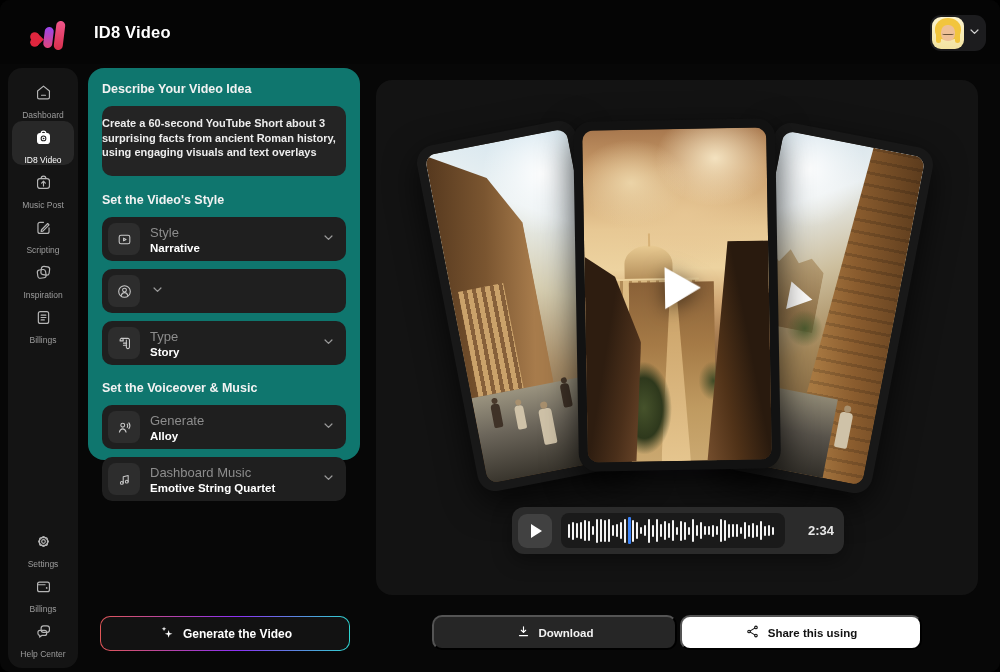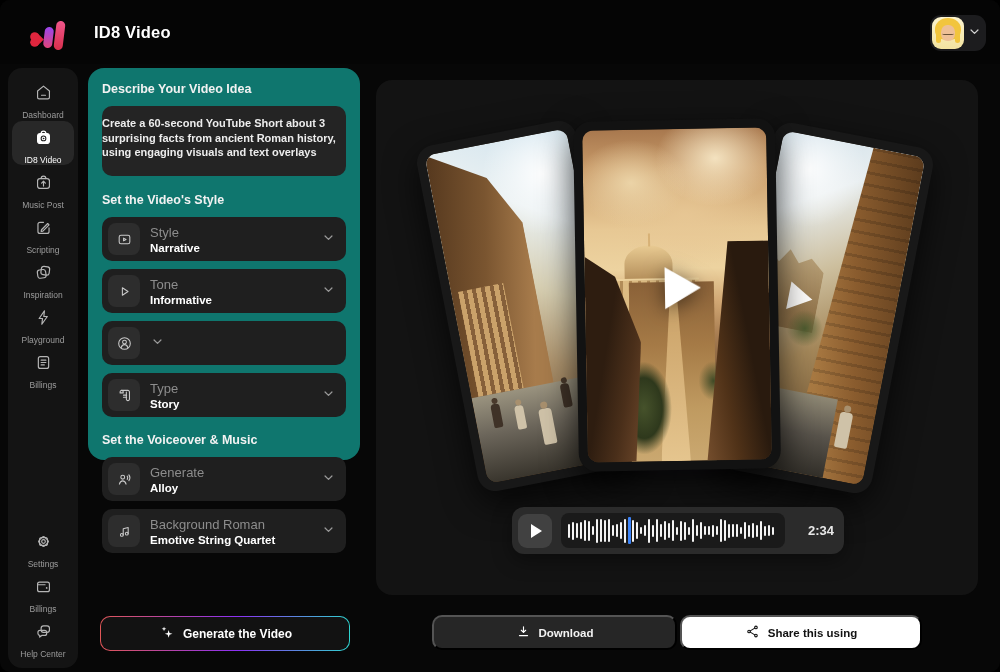--- a/index.html
+++ b/index.html
@@ -208,26 +208,20 @@
     </div>
     <div class="side-item">
       <span><svg viewBox="0 0 24 24">
             <rect x="4.5" y="8.5" width="10.5" height="10.5" rx="3" transform="rotate(-8 9.75 13.75)"></rect>
             <rect x="9" y="4.5" width="10.5" height="10.5" rx="3" transform="rotate(8 14.25 9.75)"></rect>
           </svg></span>
       <span class="lbl">Inspiration</span>
     </div>
     <div class="side-item">
       <span><svg viewBox="0 0 24 24">
-            <path d="M13.2 3.5 6.5 13.3h4.3L9.9 20.5l6.9-9.8h-4.4z"></path>
-          </svg></span>
-      <span class="lbl">Playground</span>
-    </div>
-    <div class="side-item">
-      <span><svg viewBox="0 0 24 24">
             <rect x="5.5" y="4.5" width="13" height="15" rx="2.5"></rect>
             <path d="M9 9h6M9 12h6M9 15h4"></path>
           </svg></span>
       <span class="lbl">Billings</span>
     </div>
     <div class="side-spacer"></div>
     <div class="side-item">
       <span><svg viewBox="0 0 24 24">
             <rect x="7" y="7" width="10" height="10" rx="2.5"></rect>
             <rect x="7" y="7" width="10" height="10" rx="2.5" transform="rotate(45 12 12)"></rect>
@@ -267,34 +261,20 @@
         </span>
       <span class="drop-texts">
         <span class="drop-label">Style</span>
         <span class="drop-value">Narrative</span>
       </span>
       <span class="chev"><svg viewBox="0 0 24 24">
             <path d="M6.5 9.5 12 15l5.5-5.5"></path>
           </svg></span>
     </div>
 
-    <div class="drop-row">
-      <span class="icon-tile">
-          <svg viewBox="0 0 24 24">
-            <path d="M9 6.8 17 12l-8 5.2z"></path>
-          </svg>
-        </span>
-      <span class="drop-texts">
-        <span class="drop-label">Tone</span>
-        <span class="drop-value">Informative</span>
-      </span>
-      <span class="chev"><svg viewBox="0 0 24 24">
-            <path d="M6.5 9.5 12 15l5.5-5.5"></path>
-          </svg></span>
-    </div>
 
     <div class="drop-row">
       <span class="icon-tile">
           <svg viewBox="0 0 24 24">
             <circle cx="12" cy="12" r="8.2"></circle>
             <circle cx="12" cy="10" r="2.7"></circle>
             <path d="M7.3 17.6c.9-2.6 2.6-4 4.7-4s3.8 1.4 4.7 4"></path>
           </svg>
         </span>
       <span class="chev"><svg viewBox="0 0 24 24">
@@ -340,21 +320,21 @@
 
     <div class="drop-row">
       <span class="icon-tile">
           <svg viewBox="0 0 24 24">
             <path d="M10.2 16.8V8l7-1.6v8.6"></path>
             <circle cx="8.2" cy="16.8" r="2"></circle>
             <circle cx="15.2" cy="15" r="2"></circle>
           </svg>
         </span>
       <span class="drop-texts">
-        <span class="drop-label">Background Roman</span>
+        <span class="drop-label">Dashboard Music</span>
         <span class="drop-value">Emotive String Quartet</span>
       </span>
       <span class="chev"><svg viewBox="0 0 24 24">
             <path d="M6.5 9.5 12 15l5.5-5.5"></path>
           </svg></span>
     </div>
   </section>
 
   <button class="generate-btn">
     <span><svg viewBox="0 0 24 24">

